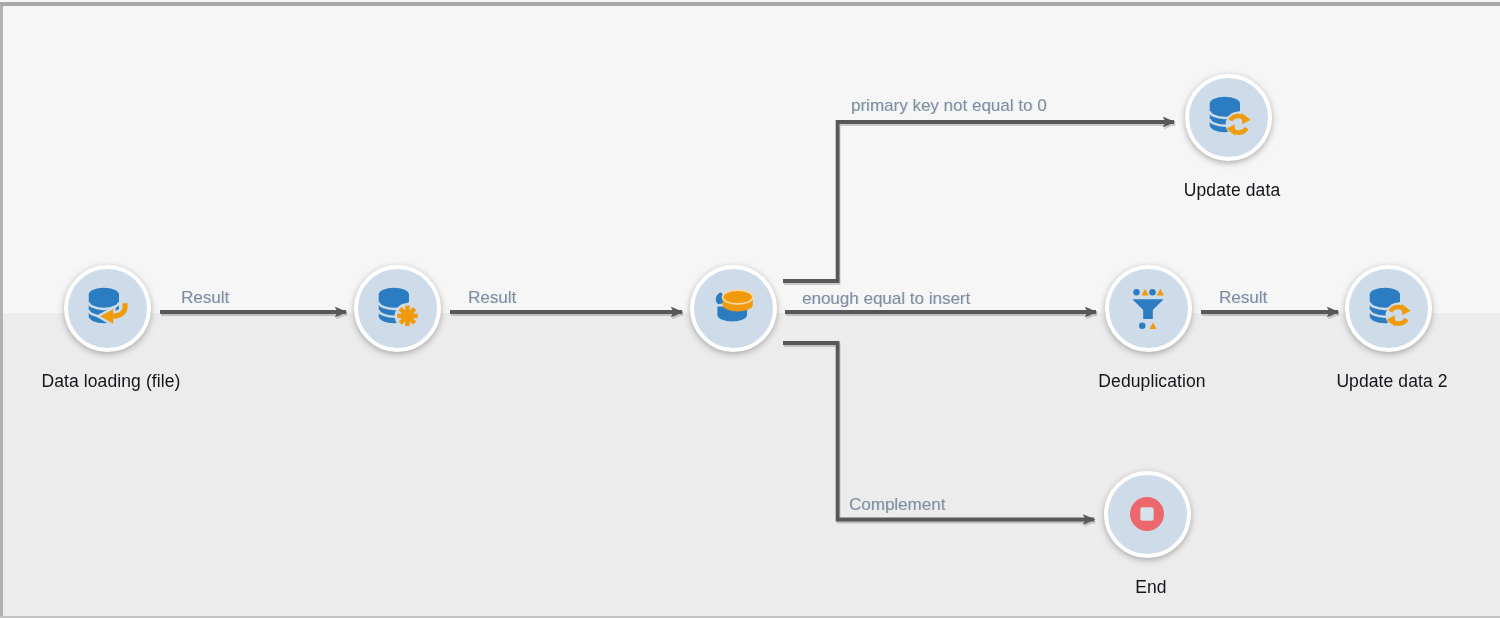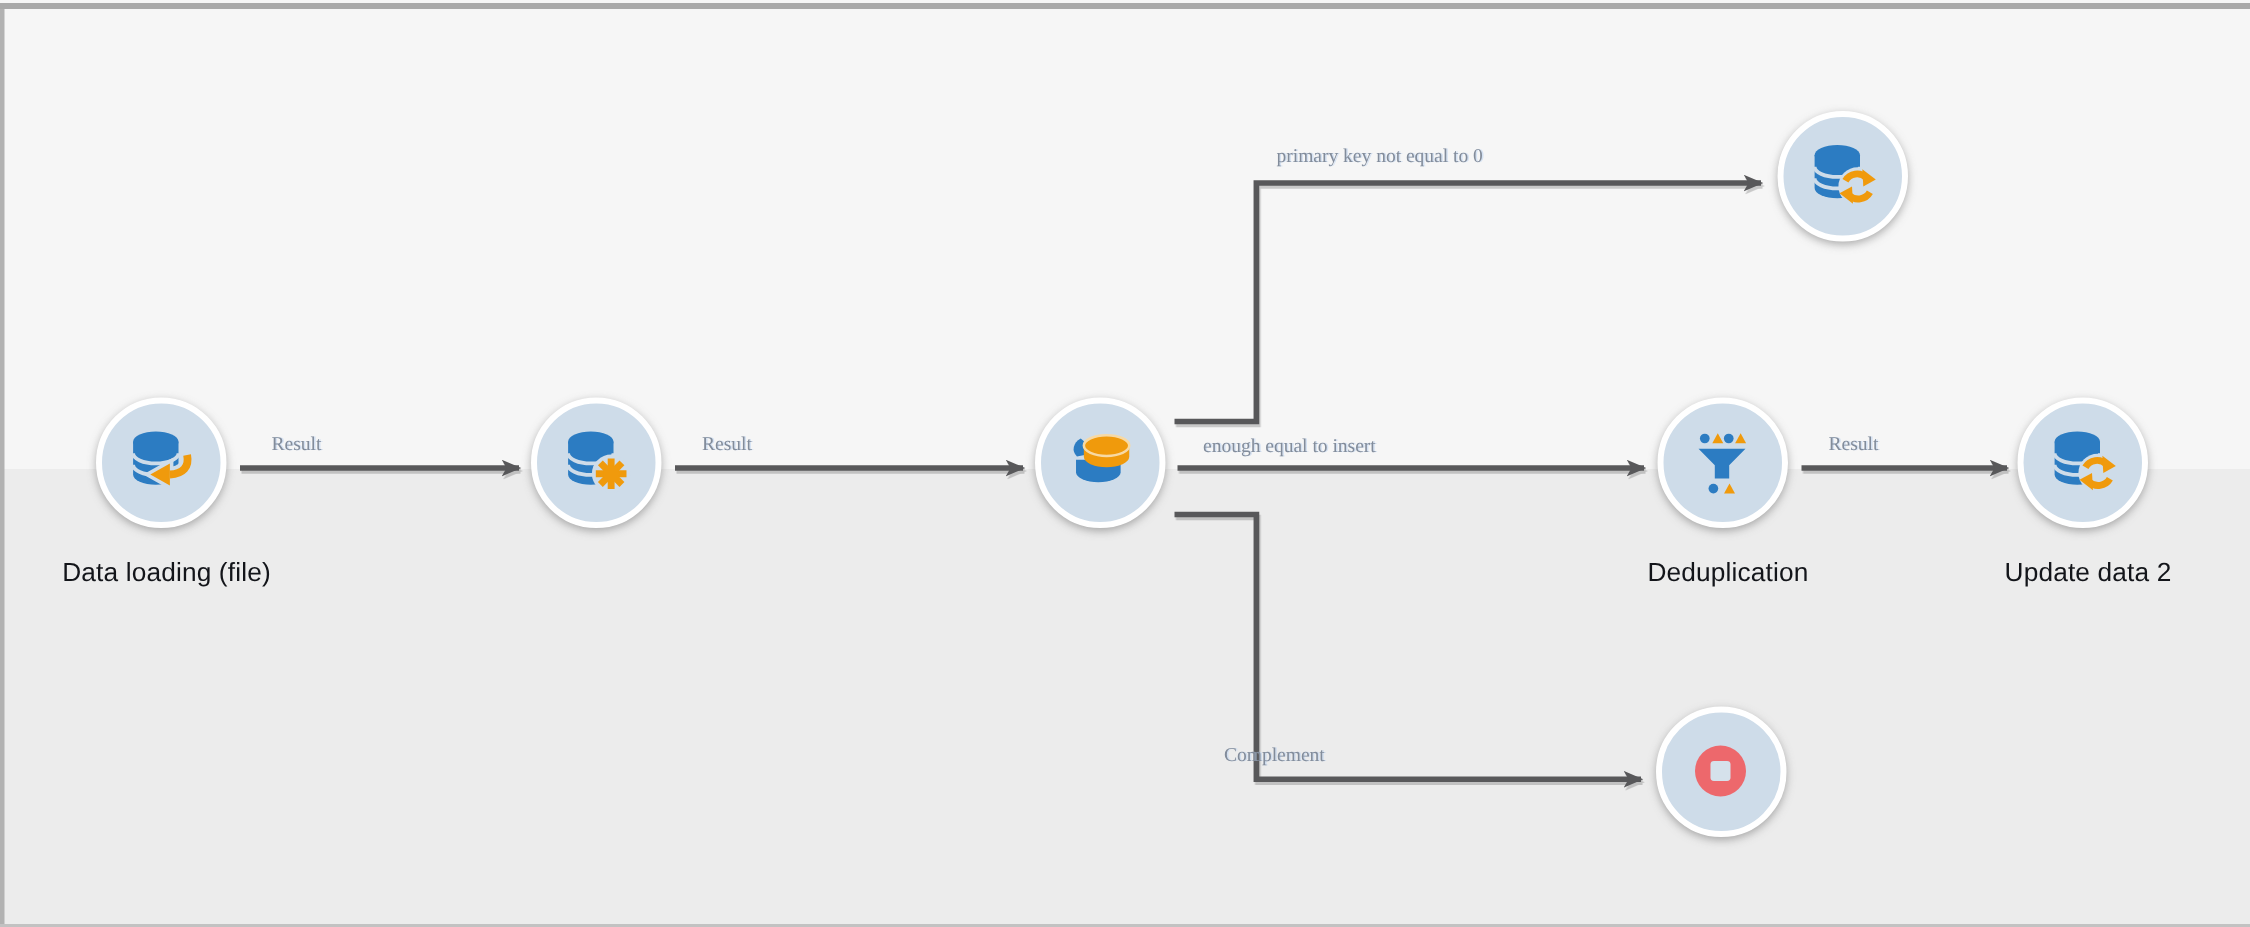--- a/index.html
+++ b/index.html
@@ -23,23 +23,22 @@
     display:flex; align-items:center; justify-content:center;
   }
   .node .icon { width:48px; height:48px; display:block; }
 
   .node-label {
     position:absolute; width:220px; text-align:center;
     font-size:17.5px; color:#13151a; letter-spacing:0.1px;
   }
   .edge-label {
     position:absolute; white-space:nowrap;
-    font-size:13px; color:#828c9b;
+    font-size:17px; color:#828c9b;
     text-shadow:1px 0 0 rgba(185,210,240,0.55);
-    font-family:Liberation Serif, serif;
   }
 </style>
 </head>
 <body>
 
 <div id="stage">
 
   <div class="border-top"></div>
   <div class="border-left"></div>
   <div class="border-bottom"></div>
@@ -58,21 +57,21 @@
       <path class="wire" d="M1201,312 H1338" marker-end="url(#arrow)"></path>
       <path class="wire" d="M783,343 L837.6,343 L837.6,519.5 L1094,519.5" marker-end="url(#arrow)"></path>
     </g>
   </svg>
 
   <div class="edge-label" style="left:181px; top:288px">Result</div>
   <div class="edge-label" style="left:468px; top:288px">Result</div>
   <div class="edge-label" style="left:851px; top:96px">primary key not equal to 0</div>
   <div class="edge-label" style="left:802px; top:289px">enough equal to insert</div>
   <div class="edge-label" style="left:1219px; top:288px">Result</div>
-  <div class="edge-label" style="left:816px; top:495px">Complement</div>
+  <div class="edge-label" style="left:849px; top:495px">Complement</div>
 
   <div class="node" style="left:63.5px; top:264.5px">
     <svg class="icon" viewBox="0 0 46 46">
       <ellipse cx="20" cy="10" rx="14.5" ry="6.5" fill="#2c7cc2"></ellipse>
       <path d="M5.5,10 V31 a14.5,6.5 0 0 0 29,0 V10 Z" fill="#2c7cc2"></path>
       <path d="M5.5,17.4 a14.5,6.5 0 0 0 29,0" stroke="#cedce9" stroke-width="2.4" fill="none"></path>
       <path d="M5.5,24.8 a14.5,6.5 0 0 0 29,0" stroke="#cedce9" stroke-width="2.4" fill="none"></path>
       <path d="M40,18.5 C41.5,26 37.5,30.5 29,31" fill="none" stroke="#cedce9" stroke-width="10"></path>
       <polygon points="29,24 29,38 16.5,31" fill="#f09a0c" stroke="#cedce9" stroke-width="4.5"></polygon>
       <path d="M40,18.5 C41.5,26 37.5,30.5 29,31" fill="none" stroke="#f09a0c" stroke-width="5"></path>
@@ -113,20 +112,21 @@
       <path d="M5.5,10 V31 a14.5,6.5 0 0 0 29,0 V10 Z" fill="#2c7cc2"></path>
       <path d="M5.5,17.4 a14.5,6.5 0 0 0 29,0" stroke="#cedce9" stroke-width="2.4" fill="none"></path>
       <path d="M5.5,24.8 a14.5,6.5 0 0 0 29,0" stroke="#cedce9" stroke-width="2.4" fill="none"></path>
       <circle cx="33" cy="30" r="12.3" fill="#cedce9"></circle>
       <path d="M25.2,26.3 A8.6,8.6 0 0 1 38.6,24.4" stroke="#f09a0c" stroke-width="4.4" fill="none"></path>
       <polygon points="36,19 44.6,25.6 36.6,30" fill="#f09a0c"></polygon>
       <path d="M40.8,33.7 A8.6,8.6 0 0 1 27.4,35.6" stroke="#f09a0c" stroke-width="4.4" fill="none"></path>
       <polygon points="30,41 21.4,34.4 29.4,30" fill="#f09a0c"></polygon>
     </svg>
   </div>
+  <div class="node-label" style="left:1122px; top:180px">Update data</div>
 
   <div class="node" style="left:1104.5px; top:264.5px">
     <svg class="icon" viewBox="0 0 46 46">
       <circle cx="12" cy="8" r="3.1" fill="#2c7cc2"></circle>
       <polygon points="16.8,11 23.8,11 20.3,4.6" fill="#f09a0c"></polygon>
       <circle cx="27.3" cy="8" r="3.1" fill="#2c7cc2"></circle>
       <polygon points="31.4,11 38.4,11 34.9,4.6" fill="#f09a0c"></polygon>
       <path d="M8,14.5 H38 L27.6,25 V33.5 H18.4 V25 Z" fill="#2c7cc2"></path>
       <circle cx="17.5" cy="40" r="3.1" fill="#2c7cc2"></circle>
       <polygon points="24.3,43.2 31.3,43.2 27.8,36.8" fill="#f09a0c"></polygon>
@@ -148,14 +148,15 @@
     </svg>
   </div>
   <div class="node-label" style="left:1282px; top:371px">Update data 2</div>
 
   <div class="node" style="left:1103.5px; top:470.5px">
     <svg class="icon" viewBox="0 0 46 46">
       <circle cx="23" cy="23" r="16.3" fill="#ed686c"></circle>
       <rect x="16.6" y="16.6" width="12.8" height="12.8" rx="2.2" fill="#d5e1eb"></rect>
     </svg>
   </div>
+  <div class="node-label" style="left:1041px; top:577px">End</div>
 
 </div>
 
 </body></html>

